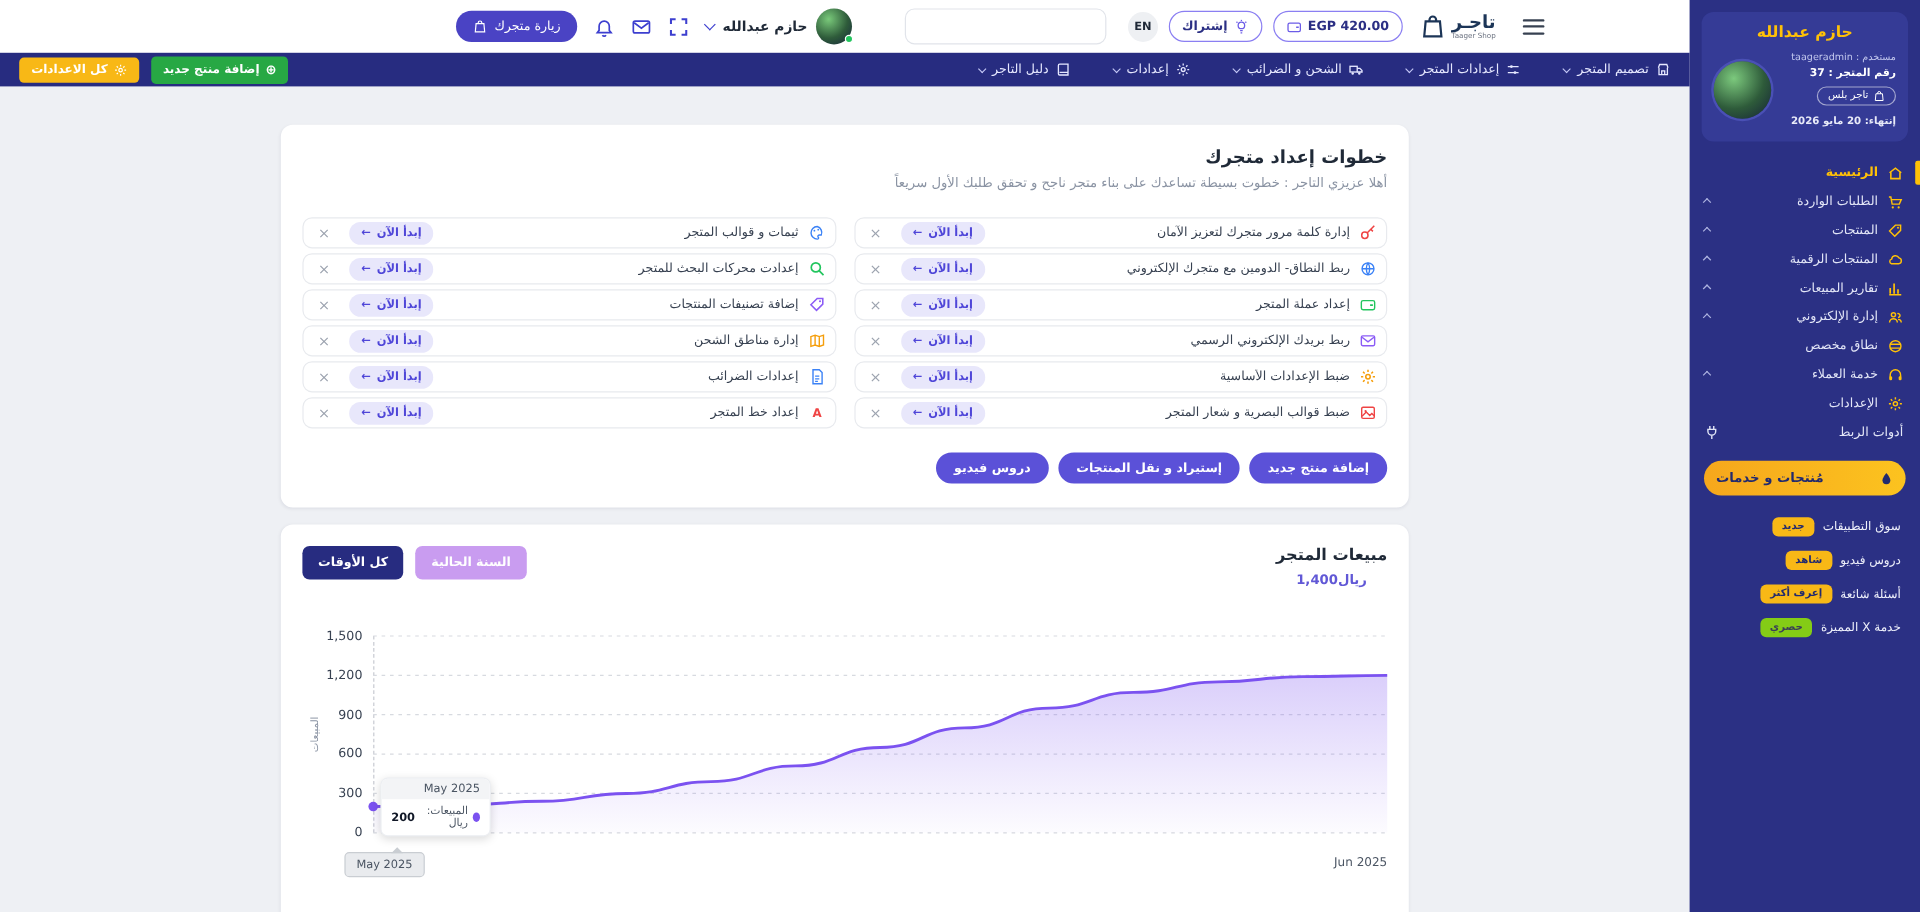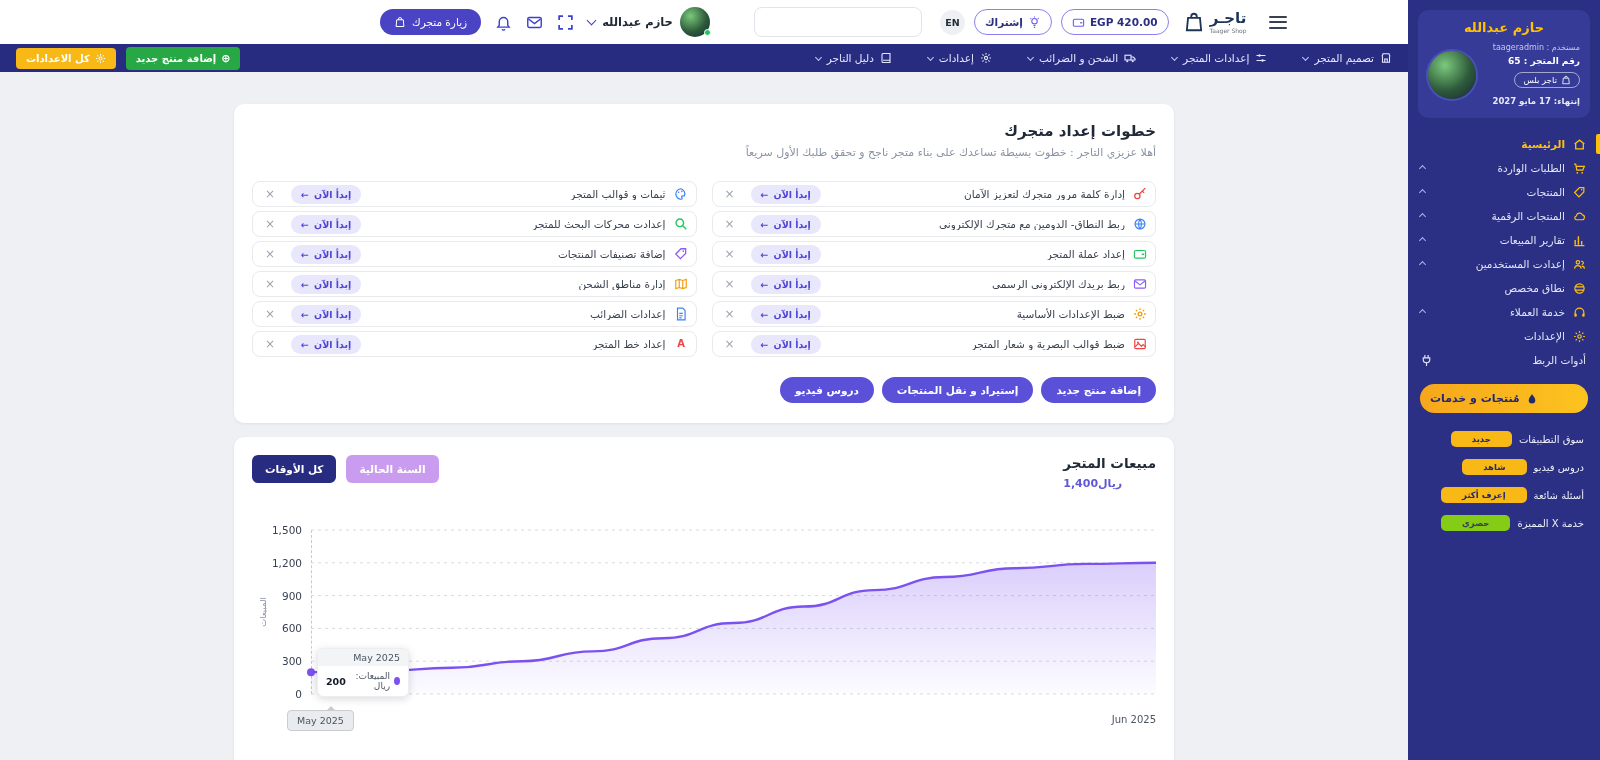--- a/index.html
+++ b/index.html
@@ -74,21 +74,21 @@
     font-weight:bold; padding:4px 10px; display:flex; align-items:center; gap:5px; cursor:pointer; font-family:inherit; }
   .close-x { color:#9ca3af; font-size:12px; margin-right:8px; margin-left:4px; cursor:pointer; line-height:1; }
   .setup-footer { margin-top:20px; display:flex; gap:8px; padding-left:12px; }
   .purple-btn { background:#5b51d8; color:#fff; border:none; border-radius:16px; font-size:10.5px;
     font-weight:bold; padding:7px 15px; cursor:pointer; font-family:inherit; }
 
   
   .sales-card { margin-top:14px; padding:18px 18px 0; height:400px; }
   .sales-head { display:flex; align-items:flex-start; justify-content:space-between; }
   .sales-title { font-size:13.5px; font-weight:bold; color:#1f2937; text-align:right; }
-  .sales-total { font-size:11px; font-weight:bold; color:#6158d6; text-align:left; margin-top:6px; }
+  .sales-total { font-size:11px; font-weight:bold; color:#6158d6; text-align:center; margin-top:6px; }
   .sales-tabs { display:flex; gap:10px; }
   .tab { border:none; border-radius:6px; font-size:10.5px; font-weight:bold; color:#fff;
     padding:8px 13px; cursor:pointer; font-family:inherit; }
   .tab-year { background:#c99cf0; }
   .tab-all { background:#272c80; }
 
   
   .chart-wrap { direction:ltr; position:relative; margin-top:30px; height:230px; }
   .plot { position:absolute; left:59px; top:10px; width:845px; height:164px; }
   .plot svg.main { position:absolute; left:0; top:0; overflow:visible; }
@@ -130,26 +130,26 @@
   .menu-item { display:flex; align-items:center; gap:8px; padding:5.5px 14px 5.5px 12px; cursor:pointer; position:relative; }
   .menu-item .ic { width:13px; height:13px; color:#ffc107; }
   .menu-label { flex:1; text-align:right; font-size:10.5px; color:#e3e6f7; }
   .menu-item.active .menu-label { color:#ffc107; font-weight:bold; }
   .menu-item.active::after { content:""; position:absolute; right:0; top:2px; bottom:2px; width:4px;
     background:#ffc107; border-radius:2px 0 0 2px; }
   .menu-chev { width:5px; height:5px; border-left:1.3px solid #aeb3e0; border-top:1.3px solid #aeb3e0;
     transform:rotate(45deg); }
   .cta-btn { margin:12px 12px 4px; background:linear-gradient(90deg,#f6a71c,#fcc31f); border:none;
     border-radius:16px; padding:8px 10px; font-size:11px; font-weight:bold; color:#222a6e; cursor:pointer;
-    display:flex; align-items:center; justify-content:flex-end; gap:6px; font-family:inherit; }
+    display:flex; align-items:center; justify-content:space-between; gap:6px; font-family:inherit; }
   .cta-btn .ic { width:12px; height:12px; color:#222a6e; }
   .promos { margin-top:8px; }
   .promo-row { display:flex; align-items:center; gap:7px; padding:6px 16px; cursor:pointer; }
   .promo-label { font-size:10px; color:#eef0fb; }
-  .promo-badge { font-size:8.5px; font-weight:bold; border-radius:5px; padding:3px 21px; }
+  .promo-badge { font-size:8.5px; font-weight:bold; border-radius:5px; padding:3px 8px; }
   .promo-badge.yellow { background:#f8b816; color:#222a6e; }
   .promo-badge.gray { background:#84cc16; color:#3a3f57; }
 </style>
 </head>
 <body>
 
 <svg width="0" height="0" style="position:absolute" aria-hidden="true">
   <defs>
     <g id="sprite" fill="none" stroke-width="2" stroke-linecap="round" stroke-linejoin="round"></g>
     <symbol id="i-home" viewBox="0 0 24 24">
@@ -580,28 +580,28 @@
       </section>
     </div>
   </div>
 
   <aside class="sidebar">
     <div class="profile">
       <div class="profile-name">حازم عبدالله</div>
       <div class="profile-row">
         <div class="profile-info">
           <div class="profile-user">مستخدم : taageradmin</div>
-          <div class="profile-store">رقم المتجر : 65</div>
+          <div class="profile-store">رقم المتجر : 37</div>
           <div class="plan-badge">
             <svg class="ic">
                 <use href="#i-bag"></use>
               </svg>
             <span>تاجر بلس</span>
           </div>
-          <div class="profile-exp">إنتهاء: 17 مايو 2027</div>
+          <div class="profile-exp">إنتهاء: 20 مايو 2026</div>
         </div>
         <div class="profile-avatar"></div>
       </div>
     </div>
     <div class="menu" id="side-menu">
         <div class="menu-item active">
           <svg class="ic" style="width: 13px; height: 13px; color: rgb(255, 193, 7);">
             <use href="#i-home"></use>
           </svg>
           <span class="menu-label">الرئيسية</span>
@@ -631,21 +631,21 @@
           <svg class="ic" style="width: 13px; height: 13px; color: rgb(255, 193, 7);">
             <use href="#i-chart"></use>
           </svg>
           <span class="menu-label">تقارير المبيعات</span>
           <span class="menu-chev"></span>
         </div>
         <div class="menu-item">
           <svg class="ic" style="width: 13px; height: 13px; color: rgb(255, 193, 7);">
             <use href="#i-users"></use>
           </svg>
-          <span class="menu-label">إعدادت المستخدمين</span>
+          <span class="menu-label">إدارة الإلكتروني</span>
           <span class="menu-chev"></span>
         </div>
         <div class="menu-item">
           <svg class="ic" style="width: 13px; height: 13px; color: rgb(255, 193, 7);">
             <use href="#i-globe2"></use>
           </svg>
           <span class="menu-label">نطاق مخصص</span>
         </div>
         <div class="menu-item">
           <svg class="ic" style="width: 13px; height: 13px; color: rgb(255, 193, 7);">

